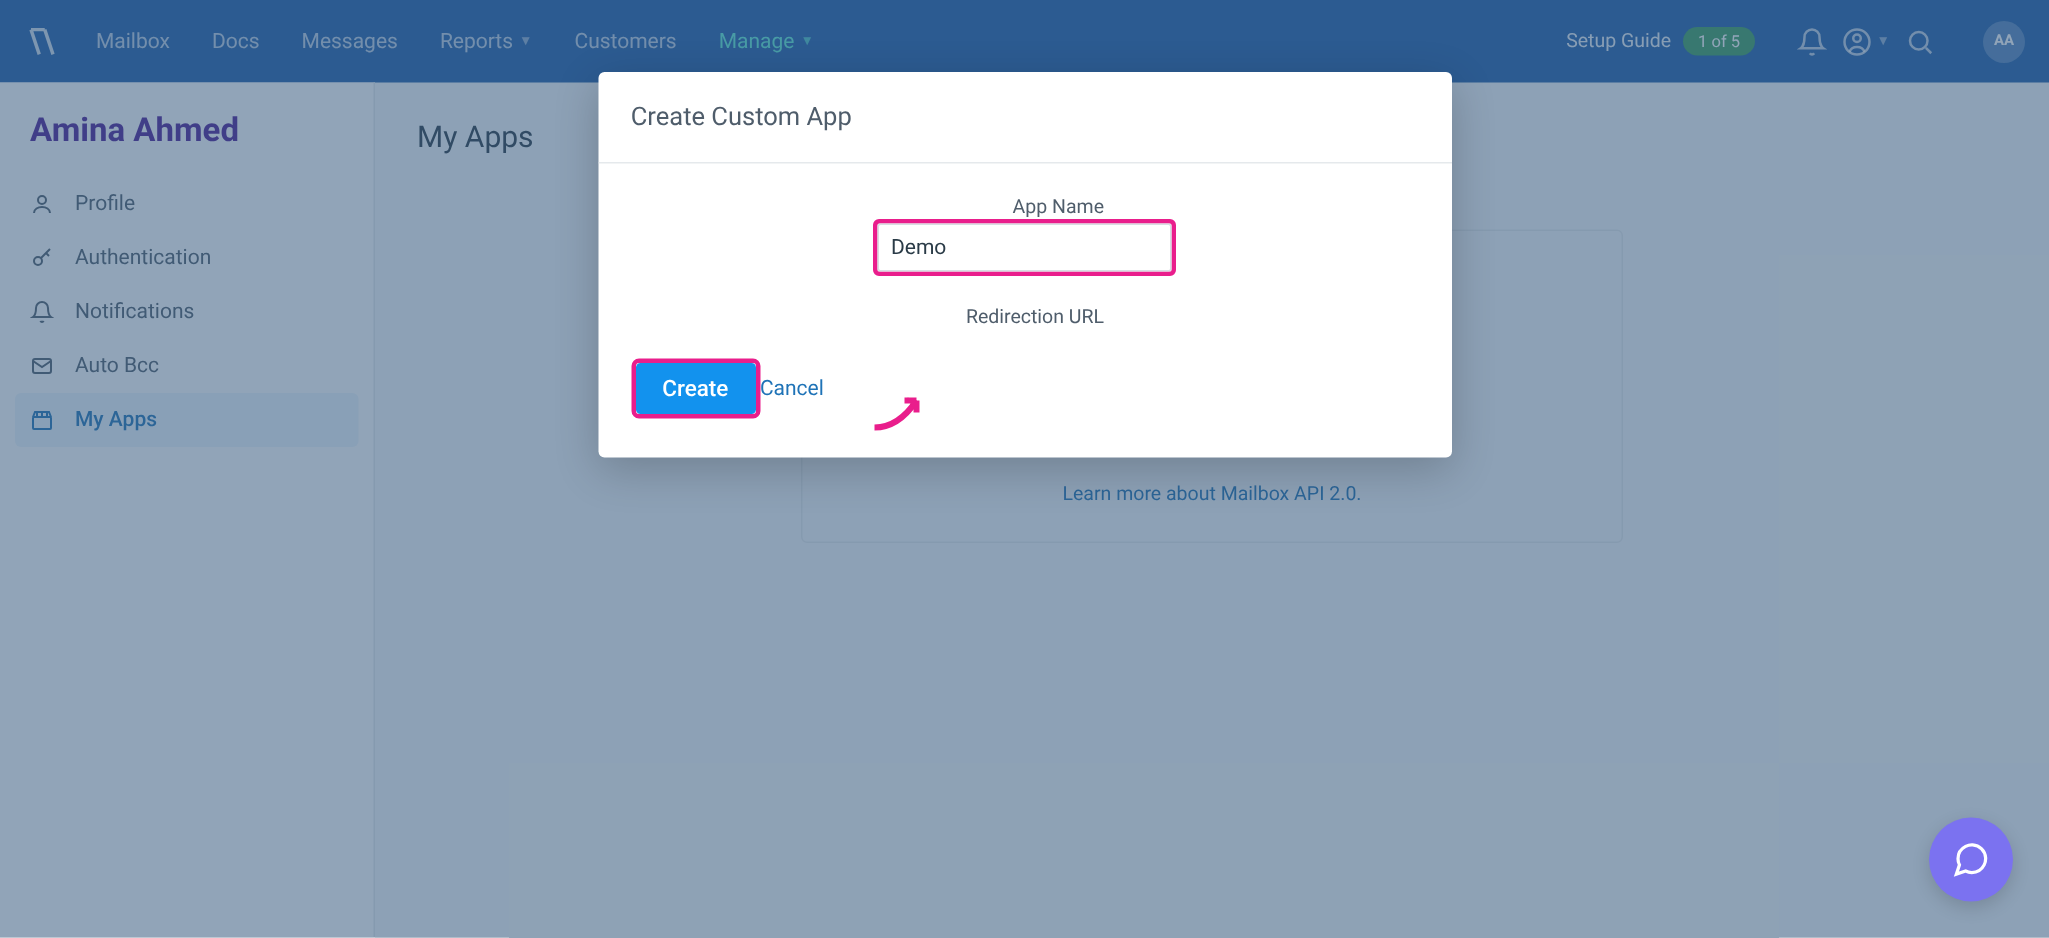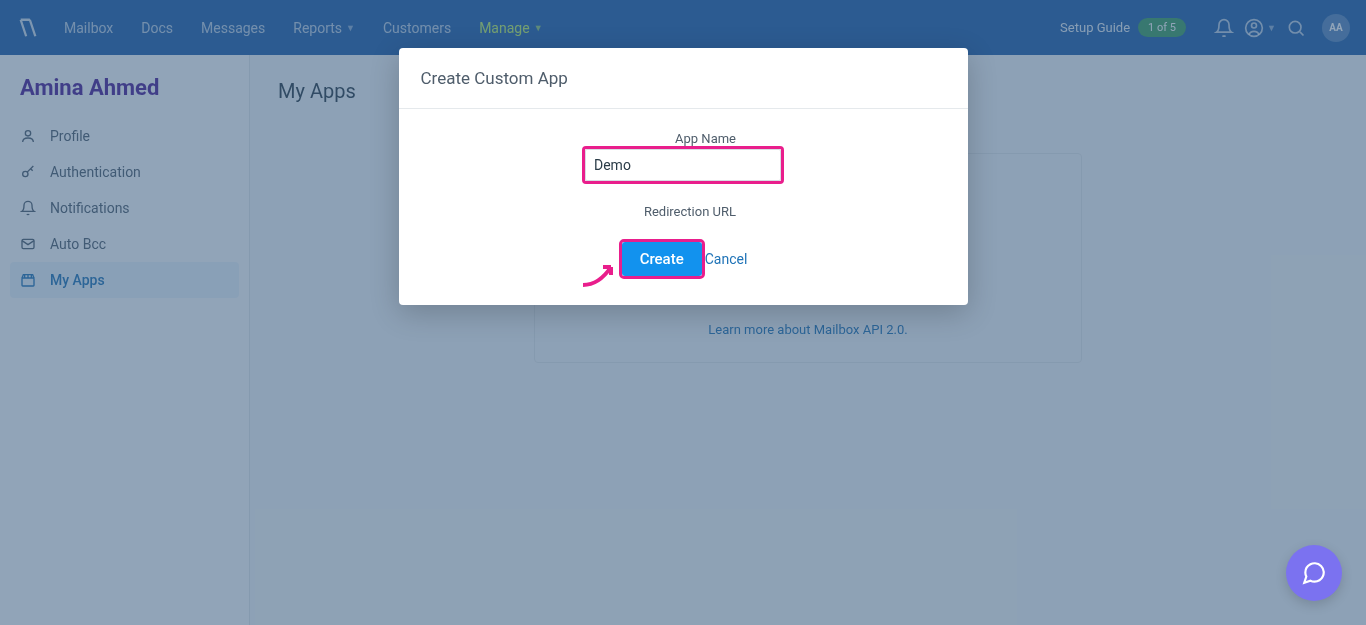--- a/index.html
+++ b/index.html
@@ -4,26 +4,26 @@
   <style>
     * { margin: 0; padding: 0; box-sizing: border-box; font-family: -apple-system, BlinkMacSystemFont, "Segoe UI", Roboto, Helvetica, Arial, sans-serif; }
     body { width: 1366px; height: 625px; overflow: hidden; position: relative; background: #f7f9fa; }
     
     
     .topbar { height: 55px; background: #1f5ea8; display: flex; align-items: center; padding: 0 16px; color: #fff; }
     .logo { width: 24px; height: 24px; margin-right: 24px; display: flex; align-items: center; justify-content: center; }
     .logo svg { width: 22px; height: 22px; }
     .nav-links { display: flex; gap: 28px; align-items: center; }
     .nav-link { color: rgba(255,255,255,0.7); font-size: 14px; cursor: pointer; display: flex; align-items: center; gap: 4px; }
-    .nav-link.active { color: #bef264; }
+    .nav-link.active { color: #5eead4; }
     .spacer { flex: 1; }
     .setup-guide { display: flex; align-items: center; gap: 8px; color: rgba(255,255,255,0.9); font-size: 13px; margin-right: 20px; }
     .pill { background: #3a9d5f; color: #fff; font-size: 11px; padding: 3px 10px; border-radius: 10px; }
     .icon-btn { width: 36px; height: 36px; display: flex; align-items: center; justify-content: center; color: rgba(255,255,255,0.7); cursor: pointer; }
-    .avatar { width: 28px; height: 28px; border-radius: 50%; background: rgba(255,255,255,0.25); display: flex; align-items: center; justify-content: center; font-size: 10px; color: #fff; margin-left: 8px; font-weight: bold; }
+    .avatar { width: 28px; height: 28px; border-radius: 50%; background: rgba(255,255,255,0.25); display: flex; align-items: center; justify-content: center; font-size: 10px; color: #fff; margin-left: 24px; font-weight: bold; }
     
     
     .main { display: flex; height: calc(625px - 55px); }
     .sidebar { width: 250px; padding: 20px 10px; background: #fff; border-right: 1px solid #e5e9ec; }
     .sidebar-title { font-size: 22px; font-weight: 700; color: #4c1d95; padding: 0 10px 18px 10px; }
     .sidebar-item { display: flex; align-items: flex-start; gap: 14px; padding: 10px 10px; color: #4f5d6b; font-size: 14px; cursor: pointer; border-radius: 4px; }
     .sidebar-item.active { background: #eef6fc; color: #1f73b7; font-weight: 500; }
     .sidebar-item .sicon { width: 16px; height: 16px; display: flex; align-items: center; justify-content: center; }
     .sidebar-item .sicon svg { width: 16px; height: 16px; }
     
@@ -37,21 +37,21 @@
     
     
     .overlay { position: absolute; inset: 0; background: rgba(55,90,125,0.55); display: flex; align-items: flex-start; justify-content: center; }
     .modal { margin-top: 48px; width: 569px; background: #fff; border-radius: 4px; box-shadow: 0 8px 30px rgba(0,0,0,0.2); overflow: hidden; }
     .modal-header { padding: 20px 22px; border-bottom: 1px solid #e5e9ec; font-size: 17px; color: #4f5d6b; }
     .modal-body { padding: 22px 22px 26px 22px; }
     .form-row { display: flex; align-items: center; margin-bottom: 20px; flex-direction: column; }
     .form-label { width: 138px; text-align: right; padding-right: 16px; font-size: 13px; color: #4f5d6b; }
     .form-input-wrap { flex: 1; border: 3px solid #e91e8c; border-radius: 4px; padding: 0; }
     .form-input { width: 100%; border: 1px solid #d7dde2; padding: 7px 8px; font-size: 14px; color: #2a3b47; outline: none; border-radius: 2px; }
-    .modal-actions { display: flex; justify-content: center; align-items: center; margin-top: 14px; position: relative; }
+    .modal-actions { display: flex; justify-content: flex-start; align-items: center; margin-top: 14px; position: relative; }
     .btn-primary-wrap { border: 3px solid #e91e8c; border-radius: 5px; padding: 0; }
     .btn-primary { background: #1292ee; border: none; color: #fff; font-size: 15px; font-weight: 500; padding: 8px 18px; border-radius: 3px; cursor: pointer; }
     .btn-cancel { color: #1f73b7; font-size: 14px; cursor: pointer; }
     .arrow { position: absolute; left: 160px; top: 20px; pointer-events: none; }
     
     
     .help-widget { position: absolute; right: 24px; bottom: 24px; width: 56px; height: 56px; border-radius: 50%; background: #7b72f0; display: flex; align-items: center; justify-content: center; color: #fff; cursor: pointer; box-shadow: 0 4px 12px rgba(0,0,0,0.15); }
     
     .chev { font-size: 9px; opacity: 0.7; }
   </style>

